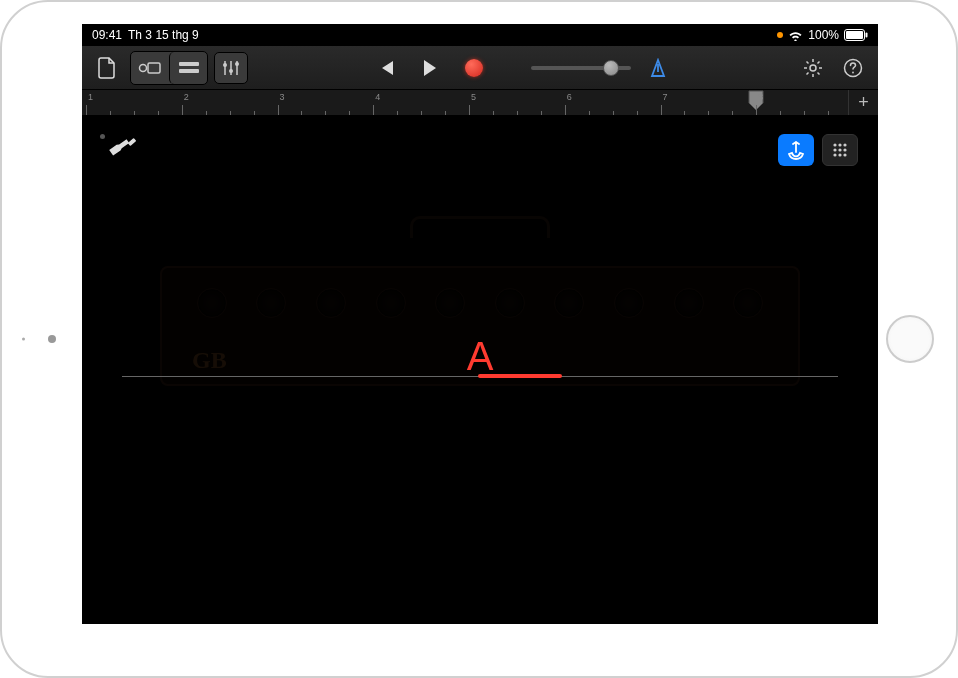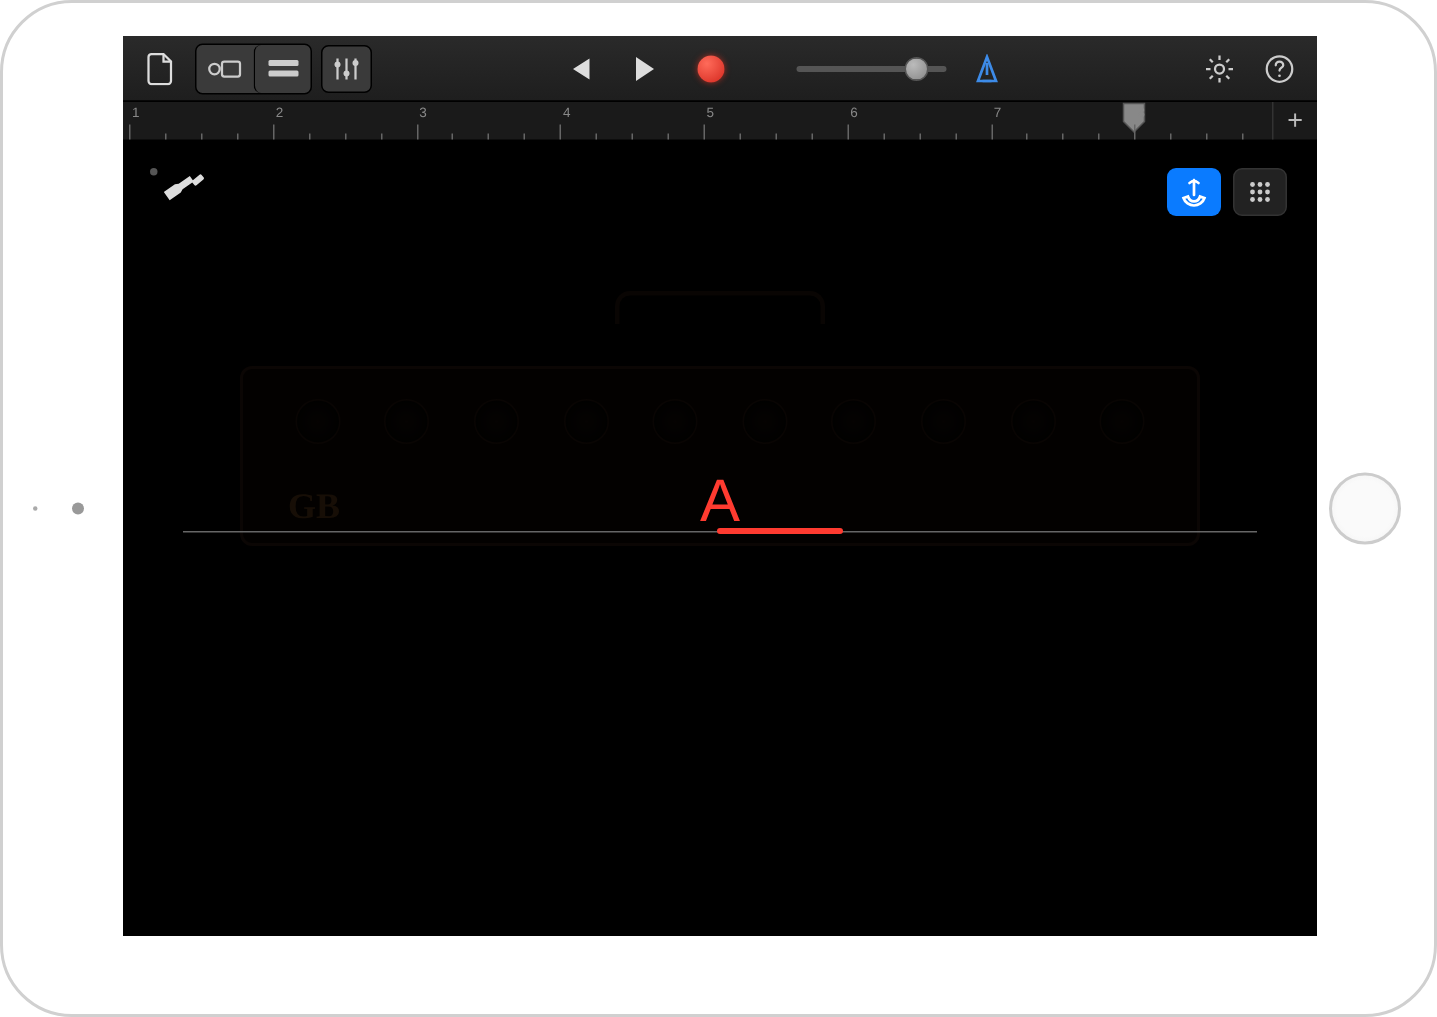--- a/index.html
+++ b/index.html
@@ -307,20 +307,42 @@
 </head>
 <body>
 
 <div class="device-frame">
   <div class="camera-dot-small"></div>
   <div class="camera-dot"></div>
   <div class="home-button"></div>
 
   <div class="screen">
 
+    <div class="status-bar">
+      <div class="status-left">
+        <span>09:41</span>
+        <span>Th 3 15 thg 9</span>
+      </div>
+      <div class="status-right">
+        <div class="orange-dot"></div>
+        <span class="wifi-icon">
+          <svg width="15" height="11" viewBox="0 0 15 11">
+              <path d="M7.5 9.5a1.2 1.2 0 100 2.4 1.2 1.2 0 000-2.4zM4 7.2c1-.9 2.2-1.4 3.5-1.4s2.5.5 3.5 1.4l-1.2 1.2c-.6-.6-1.4-.9-2.3-.9s-1.7.3-2.3.9L4 7.2zM1.5 4.7C3.2 3.1 5.3 2.2 7.5 2.2s4.3.9 6 2.5l-1.2 1.2C10.9 4.6 9.3 3.9 7.5 3.9S4.1 4.6 2.7 5.9L1.5 4.7z" fill="#fff"></path>
+            </svg>
+        </span>
+        <span>100%</span>
+        <span class="battery-icon">
+          <svg width="24" height="12" viewBox="0 0 24 12">
+              <rect x="0.5" y="0.5" width="20" height="11" rx="2.5" fill="none" stroke="#fff"></rect>
+              <rect x="2" y="2" width="17" height="8" rx="1" fill="#fff"></rect>
+              <rect x="21.5" y="3.5" width="2" height="5" rx="1" fill="#fff"></rect>
+            </svg>
+        </span>
+      </div>
+    </div>
 
     <div class="toolbar">
       <div class="tool-btn">
         <svg width="18" height="22" viewBox="0 0 18 22">
             <path d="M3 1h8l5 5v13a2 2 0 01-2 2H3a2 2 0 01-2-2V3a2 2 0 012-2z" fill="none" stroke="#ddd" stroke-width="1.5"></path>
             <path d="M11 1v5h5" fill="none" stroke="#ddd" stroke-width="1.5"></path>
           </svg>
       </div>
       <div style="display:flex; gap:0; background:#3a3a3a; border-radius:5px; border:1px solid #000;">
         <div class="tool-btn" style="min-width:38px">

